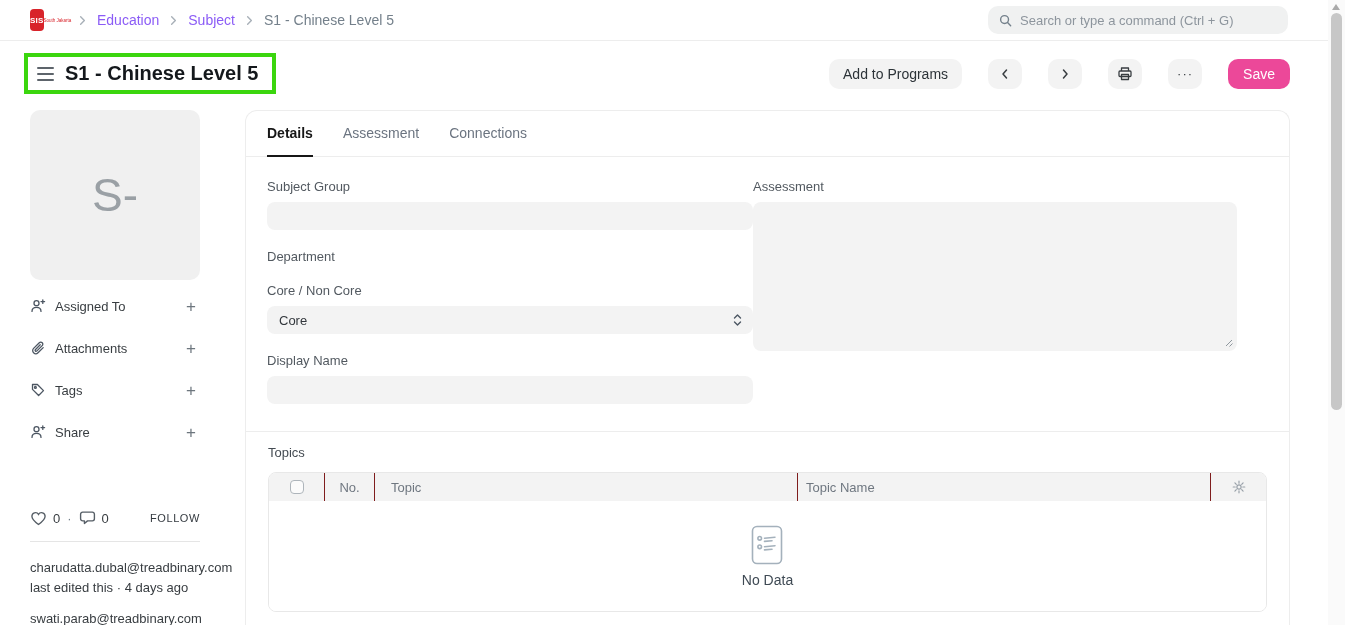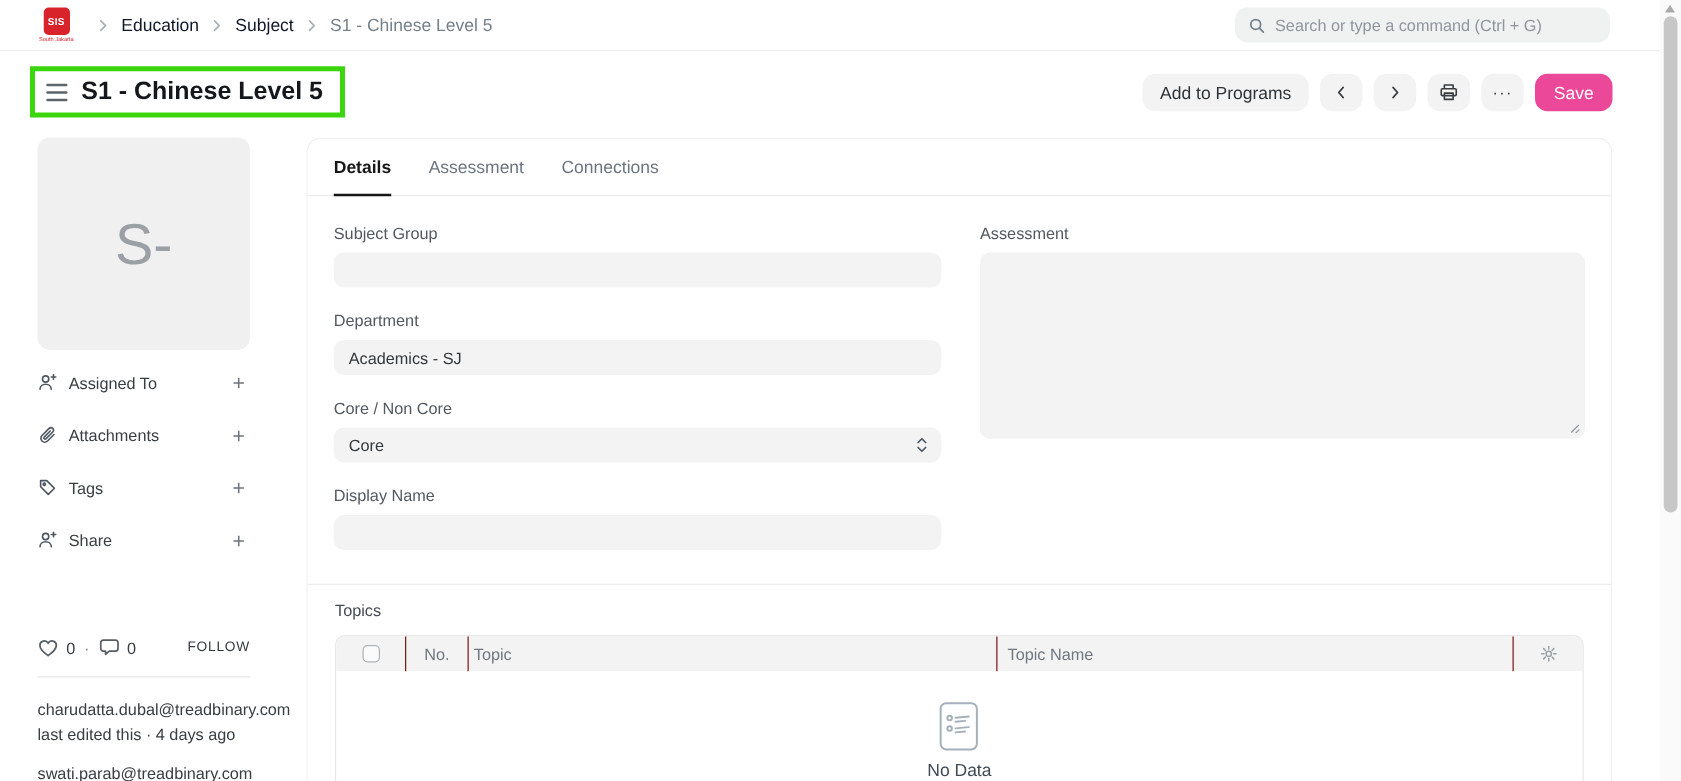--- a/index.html
+++ b/index.html
@@ -3,27 +3,27 @@
 <meta charset="utf-8">
 <style>
   * { margin:0; padding:0; box-sizing:border-box; }
   html,body { width:1345px; height:625px; overflow:hidden; background:#fff;
     font-family:"Liberation Sans","DejaVu Sans",sans-serif; color:#383d41; }
 
   
   .navbar { position:absolute; top:0; left:0; width:1328px; height:41px;
     border-bottom:1px solid #ededed; display:flex; align-items:center;
     padding:0 40px 0 30px; background:#fff; }
-  .logo { display:flex; flex-direction:column; align-items:center; width:30px; cursor:pointer; }
+  .logo { display:flex; flex-direction:row; align-items:center; width:30px; cursor:pointer; }
   .logo-badge { width:21px; height:22px; background:#d8232a; border-radius:4px;
     color:#fff; font-size:8px; font-weight:bold; display:flex; align-items:center;
     justify-content:center; letter-spacing:.2px; }
   .logo-sub { font-size:4.5px; color:#d8232a; margin-top:1px; white-space:nowrap; }
   .crumbs { display:flex; align-items:center; margin-left:12px; font-size:14px; }
-  .crumb { color:#0f172a; margin:0 4px; cursor:pointer; white-space:nowrap; }
+  .crumb { color:#8b5cf6; margin:0 4px; cursor:pointer; white-space:nowrap; }
   .crumb.current { color:#74808b; cursor:default; }
   .crumb-sep { display:flex; margin:0 4px; }
   .searchbar { margin-left:auto; width:300px; height:28px; background:#f0f1f1;
     border-radius:10px; display:flex; align-items:center; padding:0 10px; }
   .searchbar input { border:none; background:transparent; outline:none; width:100%;
     font-size:13px; color:#505a62; margin-left:7px; font-family:inherit; }
   .searchbar input::placeholder { color:#8d959d; }
   .nav-right { display:flex; align-items:center; margin-left:30px; }
   .bell-btn { display:flex; cursor:pointer; }
   .nav-divider { width:1px; height:17px; background:#d9dcde; margin:0 16px; }
@@ -33,21 +33,21 @@
     margin-left:16px; cursor:pointer; }
 
   
   .page-header { position:absolute; top:50px; left:24px; width:1266px; height:47px;
     display:flex; align-items:center; }
   .annotation-box { display:flex; align-items:center; gap:11px; border:4px solid #3bd60e;
     padding:5px 14px 5px 9px; background:#fff; }
   .hamburger { display:flex; flex-direction:column; gap:4px; width:17px; cursor:pointer; padding:2px 0; }
   .hamburger span { height:2px; background:#5d646b; border-radius:1px; }
   .page-title { font-size:20px; font-weight:700; color:#14181c; white-space:nowrap; }
-  .header-actions { margin-left:auto; display:flex; align-items:center; gap:9px; }
+  .header-actions { margin-left:auto; display:flex; align-items:center; gap:26px; }
   .btn { height:30px; border:none; border-radius:10px; background:#f3f3f3; color:#2c3338;
     font-size:14px; font-family:inherit; padding:0 14px; cursor:pointer; display:flex;
     align-items:center; justify-content:center; }
   .btn.icon-btn { width:34px; padding:0; color:#383d41; }
   .btn.primary { background:#ec4899; color:#fff; font-weight:500; padding:0 15px; }
   .ellipsis-glyph { font-size:13px; letter-spacing:1px; color:#383d41; line-height:1; }
 
   
   .sidebar { position:absolute; left:30px; top:110px; width:215px; }
   .img-placeholder { width:170px; height:170px; background:#f0f0f0; border-radius:10px;
@@ -70,21 +70,21 @@
 
   
   .card { position:absolute; left:245px; top:110px; width:1045px; height:540px;
     background:#fff; border:1px solid #ededed; border-bottom:none; border-radius:12px 12px 0 0; }
   .tabs { height:46px; display:flex; align-items:stretch; padding:0 21px; gap:30px;
     border-bottom:1px solid #ededed; }
   .tab { display:flex; align-items:center; font-size:14px; color:#6b7480; cursor:pointer;
     border-bottom:2px solid transparent; margin-bottom:-1px; }
   .tab.active { color:#171717; font-weight:600; border-bottom-color:#171717; }
 
-  .form-grid { display:grid; grid-template-columns:486px 484px; column-gap:31px; padding:22px 21px 8px; }
+  .form-grid { display:grid; grid-template-columns:486px 484px; padding:22px 21px 8px; }
   .field { margin-bottom:19px; }
   .field-label { display:block; font-size:13px; color:#525960; margin-bottom:8px; }
   .text-input { width:100%; height:28px; background:#f3f3f3; border:none; border-radius:8px;
     padding:0 12px; font-size:13px; color:#32373c; font-family:inherit; outline:none; }
   .select-box { width:100%; height:28px; background:#f3f3f3; border-radius:8px; padding:0 10px 0 12px;
     font-size:13px; color:#32373c; display:flex; align-items:center; cursor:pointer; }
   .select-box .sel-caret { margin-left:auto; display:flex; }
   .textarea-wrap { position:relative; }
   .textarea { width:100%; height:149px; background:#f3f3f3; border:none; border-radius:8px;
     padding:8px 12px; font-size:13px; color:#32373c; font-family:inherit; outline:none; resize:none; display:block; }
@@ -95,21 +95,21 @@
   .section-label { font-size:13px; color:#444b52; }
   .grid-table { margin-top:12px; border:1px solid #e8e8e8; border-radius:8px; overflow:hidden; }
   .grid-head { display:grid; grid-template-columns:55px 50px 423px 1fr 56px; height:28px;
     background:#f3f3f3; align-items:center; font-size:13px; color:#6f7780; }
   .grid-head > div { height:100%; display:flex; align-items:center; }
   .grid-head > div + div { border-left:1px solid #7f1d1d; }
   .cell-check { justify-content:center; }
   .row-check { appearance:none; -webkit-appearance:none; width:14px; height:14px;
     border:1px solid #aeb5bb; border-radius:4px; background:#fbfbfb; cursor:pointer; margin:0; }
   .cell-no { justify-content:center; }
-  .cell-topic { padding-left:4px; }
+  .cell-topic { padding-left:16px; }
   .cell-topic-name { padding-left:8px; }
   .cell-gear { justify-content:center; cursor:pointer; }
   .grid-body { height:110px; background:#fff; display:flex; flex-direction:column; align-items:center; }
   .empty-state { margin-top:24px; display:flex; flex-direction:column; align-items:center; }
   .empty-label { margin-top:7px; font-size:14px; color:#3f4a54; }
 
   
   .scrollbar { position:absolute; top:0; right:0; width:17px; height:625px; background:#fafafa; }
   .scroll-up-arrow { position:absolute; top:4px; left:4px; width:0; height:0;
     border-left:4.5px solid transparent; border-right:4.5px solid transparent;
@@ -274,21 +274,20 @@
   </div>
 
   <div class="form-grid">
     <div>
       <div class="field">
         <label class="field-label">Subject Group</label>
         <input class="text-input" type="text" value="" style="">
       </div>
       <div class="field">
         <label class="field-label">Department</label>
-        <input class="text-input" type="text" value="Academics - SJ" style="">
       </div>
       <div class="field">
         <label class="field-label">Core / Non Core</label>
         <div class="select-box">
           <span>Core</span>
           <span class="sel-caret">
             <svg width="11" height="14" viewBox="0 0 10 14" fill="none" stroke="#4c5763" stroke-width="1.4" stroke-linecap="round" stroke-linejoin="round">
                 <polyline points="2,5 5,2 8,5"></polyline>
                 <polyline points="2,9 5,12 8,9"></polyline>
               </svg>

